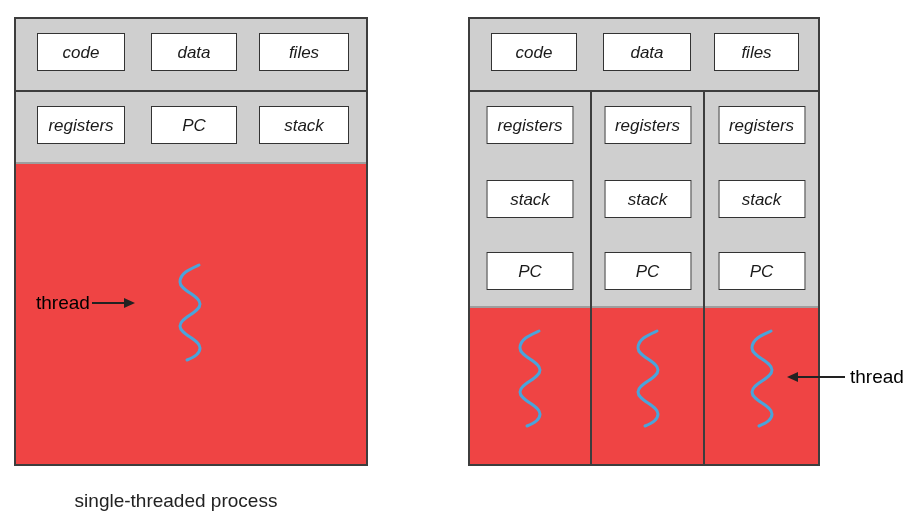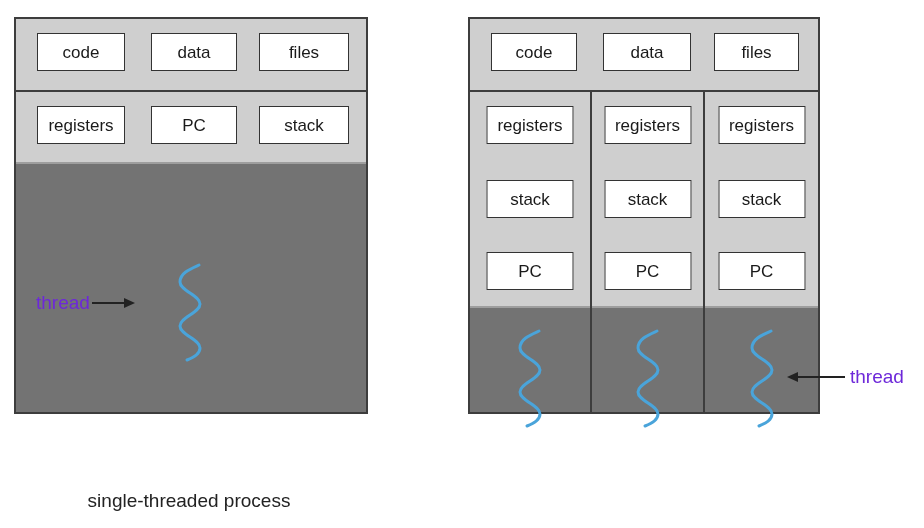--- a/index.html
+++ b/index.html
@@ -8,24 +8,25 @@
     width: 924px;
     height: 528px;
     background: #ffffff;
     font-family: "Liberation Sans", sans-serif;
     color: #1a1a1a;
     overflow: hidden;
   }
   .pbox {
     position: absolute;
     top: 17px;
-    height: 397px;
-    background: #737373;
+    height: 449px;
+    background: #ef4444;
     border: 2px solid #3d3d3d;
     box-sizing: border-box;
+    font-style: italic;
   }
   .pbox.left  { left: 14px;  width: 354px; }
   .pbox.right { left: 468px; width: 352px; }
 
   .band {
     position: absolute;
     left: 0; right: 0;
     background: #cfcfcf;
     box-sizing: border-box;
   }
@@ -89,21 +90,21 @@
     stroke-linecap: round;
   }
   .pbox.left .squiggle { left: 156px; top: 243px; }
   .col .squiggle { left: 50%; transform: translateX(-50%); top: 236px; }
 
   .callout {
     position: absolute;
     display: flex;
     align-items: center;
     font-size: 19px;
-    color: #6d28d9;
+    color: #000000;
     white-space: nowrap;
   }
   .callout .line { display: inline-block; height: 2px; background: #222222; }
   .arrow-right {
     display: inline-block; width: 0; height: 0;
     border-left: 11px solid #222222;
     border-top: 5px solid transparent;
     border-bottom: 5px solid transparent;
   }
   .arrow-left {
@@ -117,21 +118,20 @@
   .callout-right { left: 787px; top: 366px; }
   .callout-right .line { width: 47px; margin-right: 5px; }
   .callout-left .label { margin-right: 2px; }
 
   .caption {
     position: absolute;
     top: 490px;
     text-align: center;
     font-size: 19px;
     color: #222222;
-    margin-left: 13px;
   }
   .caption-left  { left: 0px;   width: 352px; }
   .caption-right { left: 468px; width: 352px; }
 </style>
 </head>
 <body>
 
 <div class="canvas">
 
   <section class="pbox left">

